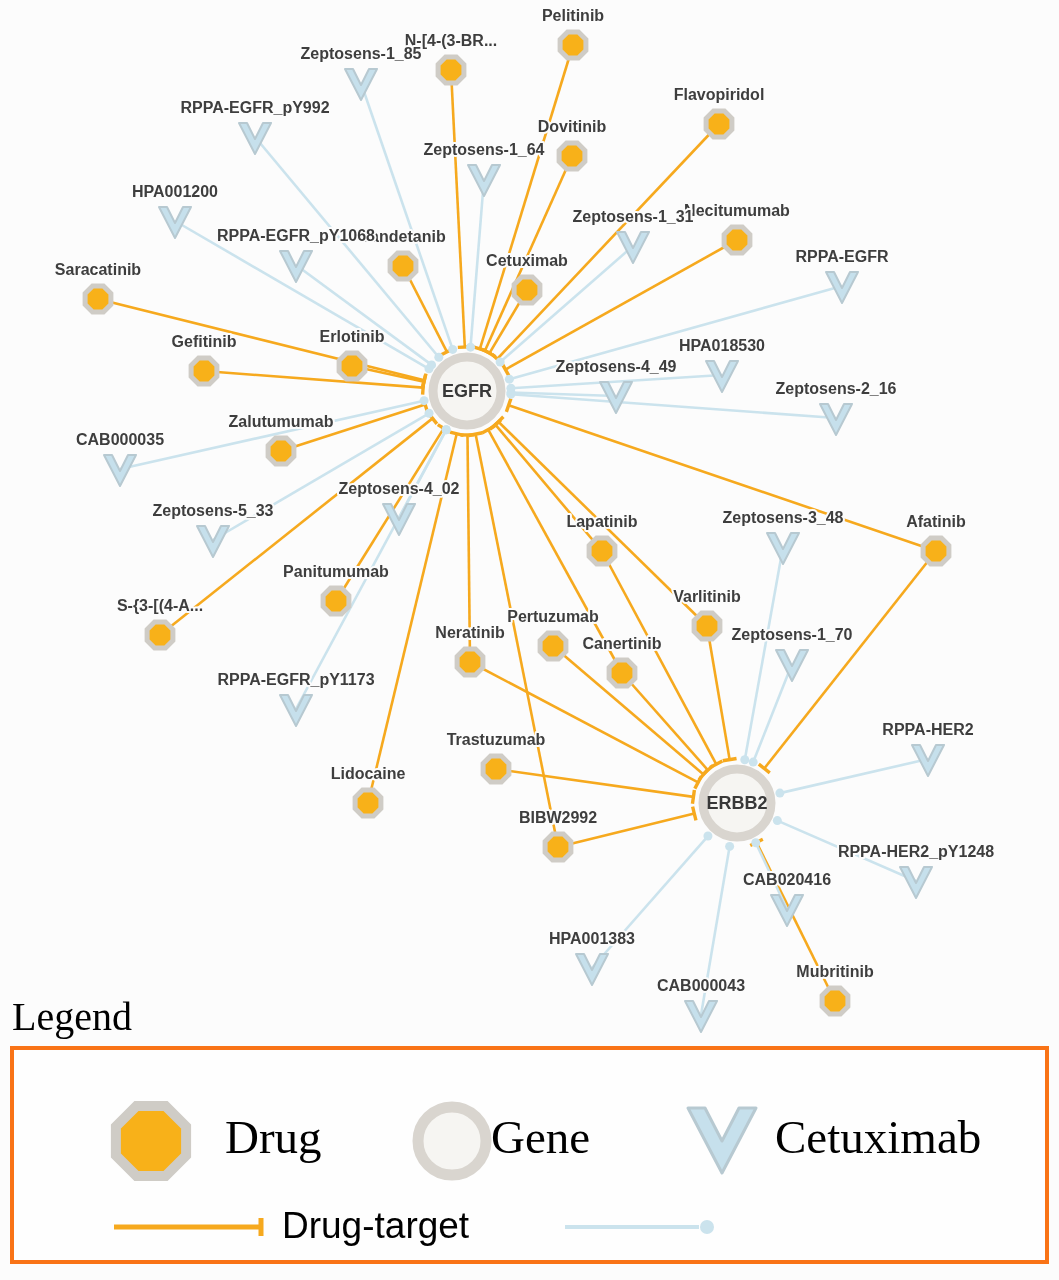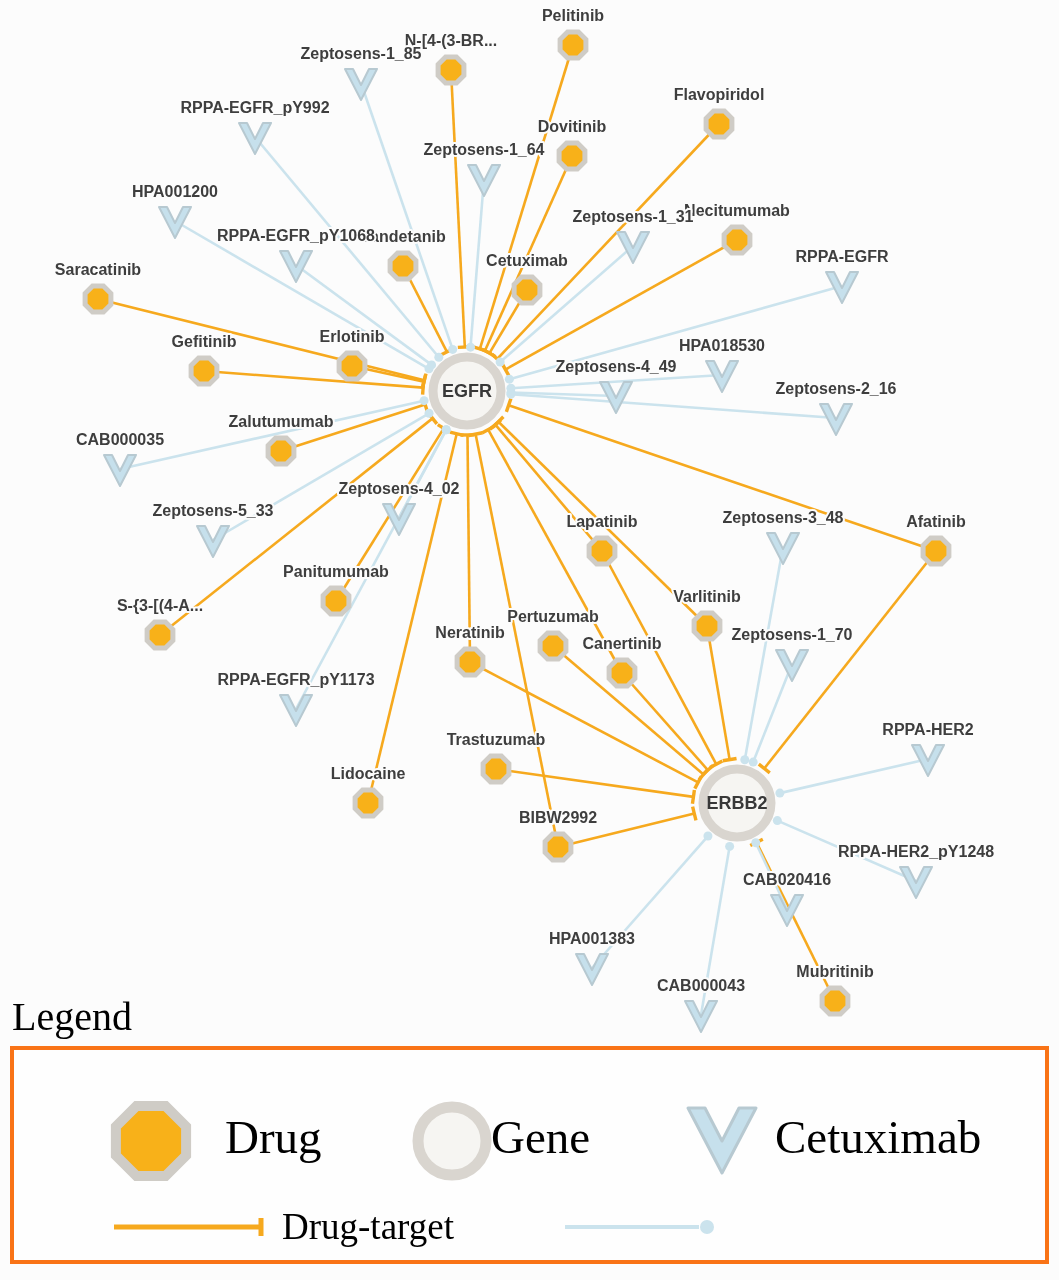--- a/index.html
+++ b/index.html
@@ -24,21 +24,21 @@
   .glabel{font-family:"Liberation Sans",sans-serif;font-weight:bold;font-size:18px;
           fill:#383838;text-anchor:middle}
 
   
   .legend-title{position:absolute;left:12px;top:993px;font-family:"Liberation Serif",serif;
                 font-weight:normal;font-size:40px;color:#000}
   #legend-box{position:absolute;left:10px;top:1046px;width:1039px;height:218px;
               border:4px solid #f97316;background:#FEFEFE}
   #legend-box .licon{position:absolute}
   .ltext{position:absolute;top:60px;font-family:"Liberation Serif",serif;font-size:47px;color:#000;white-space:nowrap}
-  .ltext2{position:absolute;top:155px;font-family:Liberation Serif, serif;font-size:37px;color:#000;white-space:nowrap}
+  .ltext2{position:absolute;top:155px;font-family:Liberation Sans, sans-serif;font-size:37px;color:#000;white-space:nowrap}
   .lgline{stroke-width:5}
   .edge-ab.lgline{stroke-width:4}
   .tee.lgline{stroke-width:5}
 </style>
 </head>
 <body>
 
 <svg id="graph" width="1059" height="1280">
     <g>
       <line x1="573" y1="45" x2="479.88850290915485" y2="348.9299810701171" class="edge-drug"></line>

